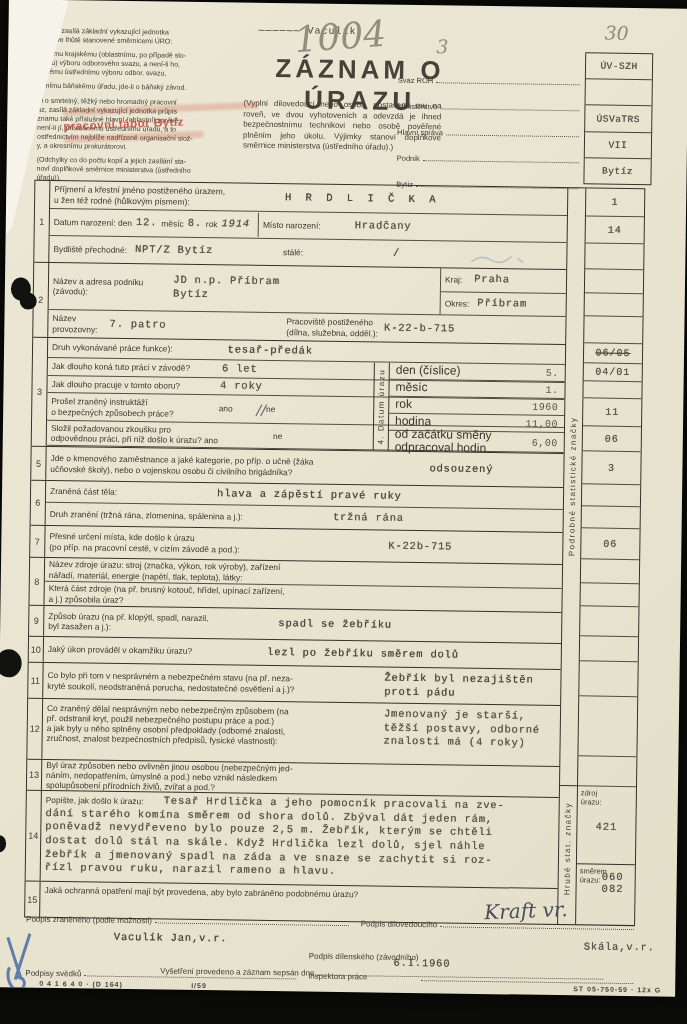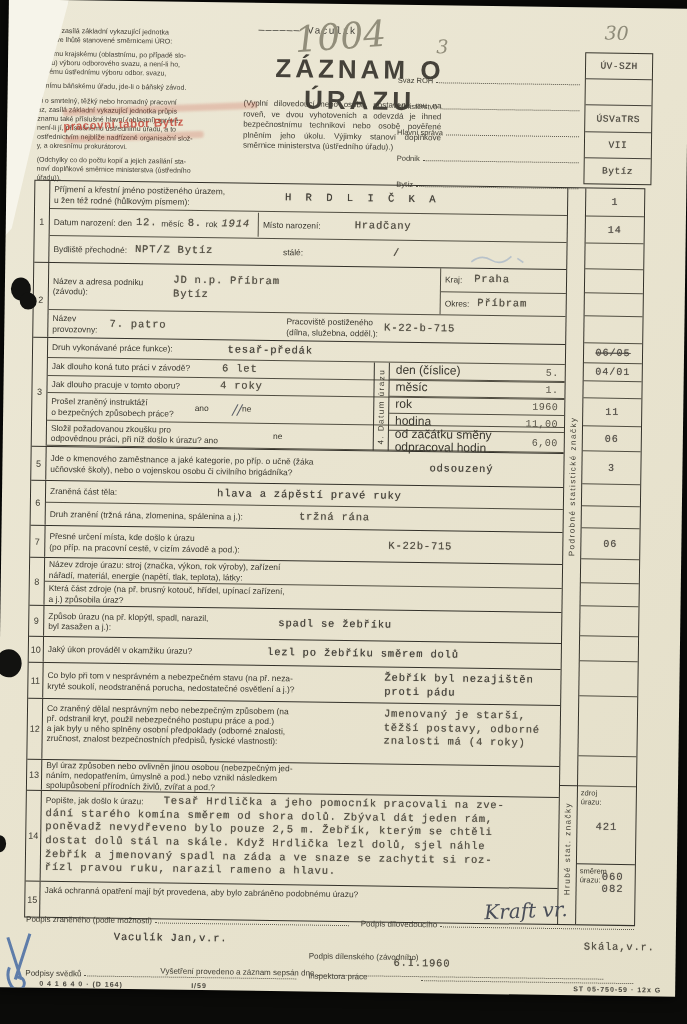--- a/index.html
+++ b/index.html
@@ -228,21 +228,21 @@
               <span class="lbl">Jak dlouho koná tuto práci v závodě?</span>
               <span class="typed" style="margin-left:32px;">6 let</span>
             </div>
             <div class="r" style="height:17px;padding-right:195px;">
               <span class="lbl">Jak dlouho pracuje v tomto oboru?</span>
               <span class="typed" style="margin-left:40px;">4 roky</span>
             </div>
             <div class="r" style="height:28px;padding-right:195px;">
               <span class="lbl">Prošel zraněný instruktáží
 o bezpečných způsobech práce?</span>
-              <span class="lbl" style="margin-left:21px;">ano</span>
+              <span class="lbl" style="margin-left:45px;">ano</span>
               <span class="handink" style="margin-left:24px;font-size:14px;color:#5a5e66;">∕∕</span>
               <span class="lbl">ne</span>
             </div>
             <div class="r" style="height:25px;padding-right:195px;">
               <span class="lbl">Složil požadovanou zkoušku pro
 odpovědnou práci, při níž došlo k úrazu? ano</span>
               <span class="lbl" style="margin-left:55px;">ne</span>
             </div>
             <div id="datumbox">
               <div id="dstrip">
@@ -288,21 +288,21 @@
 
         <div class="block" style="height:44px;">
           <div class="num">6</div>
           <div class="bc">
             <div class="r" style="height:22px;">
               <span class="lbl">Zraněná část těla:</span>
               <span class="typed dark" style="margin-left:100px;">hlava a zápěstí pravé ruky</span>
             </div>
             <div class="r" style="height:22px;">
               <span class="lbl">Druh zranění (tržná rána, zlomenina, spálenina a j.):</span>
-              <span class="typed" style="margin-left:56px;text-align:center;">tržná rána</span>
+              <span class="typed" style="margin-left:90px;text-align:center;">tržná rána</span>
             </div>
           </div>
         </div>
 
         <div class="block" style="height:31px;">
           <div class="num">7</div>
           <div class="bc">
               <div class="r" style="height:31px;">
             <span class="lbl" style="flex:1;">Přesné určení místa, kde došlo k úrazu
 (po příp. na pracovní cestě, v cizím závodě a pod.):</span>

